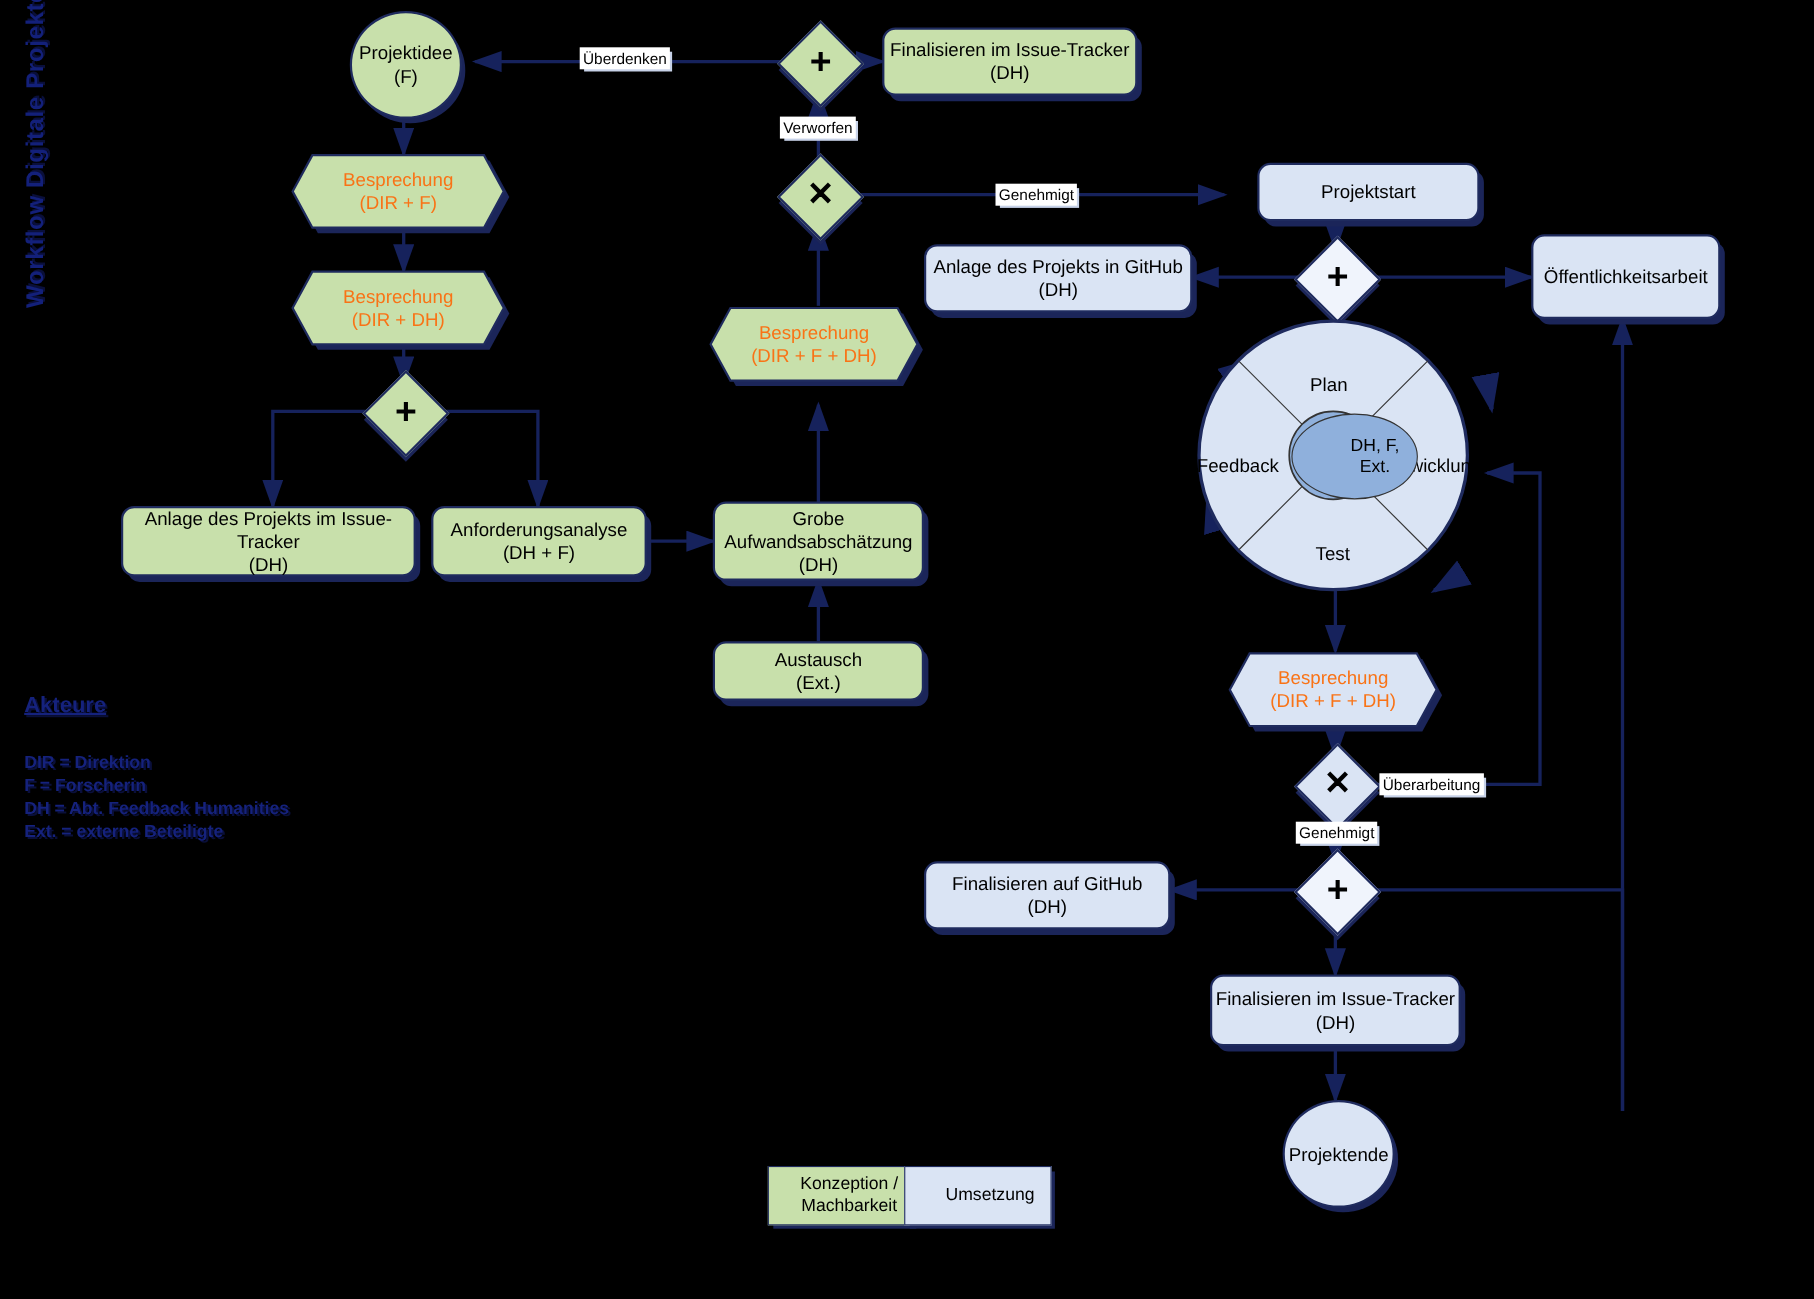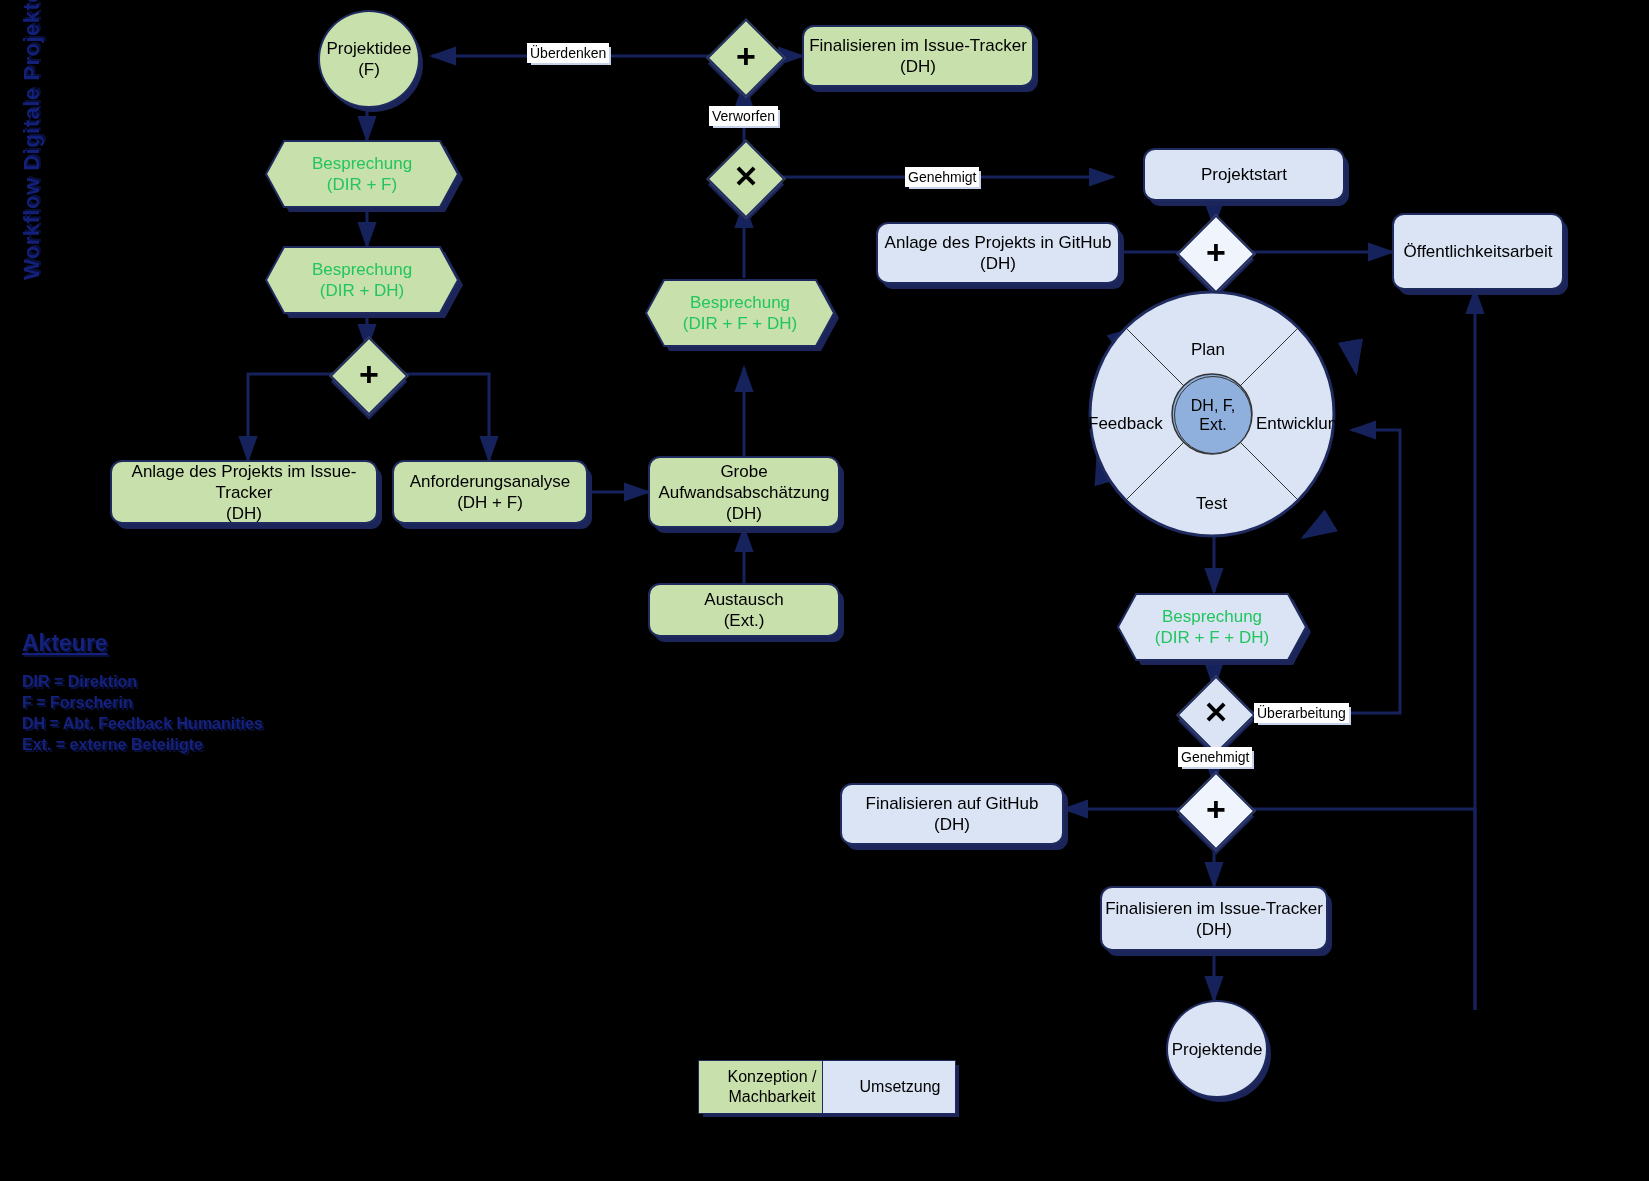--- a/index.html
+++ b/index.html
@@ -9,53 +9,53 @@
 
   .title-vert{
     position:absolute; left:-118px; top:122px; width:300px;
     transform:rotate(-90deg);
     color:#13207a; font-size:22px; font-weight:bold;
     letter-spacing:.5px; text-align:center;
     text-shadow:2px 2px 0 #0a0f3a;
     white-space:nowrap;
   }
   .legend-block{position:absolute;left:22px;top:630px;color:#15227d;}
-  .legend-title{font-size:23px;font-weight:bold;text-decoration:underline;
-    text-shadow:2px 2px 0 #0a0f3a;margin-bottom:14px;}
+  .legend-title{font-size:20px;font-weight:bold;text-decoration:underline;
+    text-shadow:2px 2px 0 #0a0f3a;margin-bottom:30px;}
   .legend-line{font-size:16px;font-weight:bold;line-height:21px;
     text-shadow:2px 2px 0 #0a0f3a;}
 
   .node{position:absolute;box-sizing:border-box;display:flex;align-items:center;
     justify-content:center;text-align:center;color:#000;font-size:17px;
     line-height:21px;white-space:pre-line;}
   .task{border:2px solid #1f2b5e;border-radius:12px;
     box-shadow:5px 6px 0 -1px #1b2559;}
   .green{background:#c8e0ab;}
   .blue{background:#dae4f4;}
   .hexlabel{position:absolute;left:0;top:0;width:100%;height:100%;
     display:flex;align-items:center;justify-content:center;text-align:center;
-    font-size:17px;line-height:21px;white-space:pre-line;color:#22c55e;}
+    font-size:17px;line-height:21px;white-space:pre-line;color:#f97316;}
   .circ{position:absolute;border:2px solid #1f2b5e;border-radius:50%;
     display:flex;align-items:center;justify-content:center;text-align:center;
     font-size:17px;line-height:21px;white-space:pre-line;color:#000;
     box-shadow:4px 5px 0 -1px #1b2559;}
   .gw{position:absolute;width:52px;height:52px;transform:rotate(45deg);
     border:2px solid #1f2b5e;box-shadow:4px 4px 0 -1px #1b2559;}
   .gw span{display:block;transform:rotate(-45deg);width:100%;height:100%;
     line-height:48px;text-align:center;font-size:34px;font-weight:bold;color:#000;}
   .gw.x span{font-size:30px;}
 
   .edge-label{position:absolute;background:#fff;color:#000;font-size:14px;
     line-height:18px;padding:1px 3px;box-shadow:3px 3px 0 -1px #c7d2e8;
     white-space:nowrap;}
   .wheel-label{position:absolute;font-size:17px;color:#000;white-space:nowrap;}
   .hub{position:absolute;left:1174px;top:376px;width:76px;height:76px;border-radius:50%;
     background:#8fb0dc;border:1px solid #333;display:flex;align-items:center;
     justify-content:center;text-align:center;font-size:16px;line-height:19px;
-    white-space:pre-line;color:#000;}
+    white-space:pre-line;color:#000;padding-left:37px;}
 
   .key{position:absolute;border:1px solid #1f2b5e;box-shadow:4px 4px 0 -1px #1b2559;
     display:flex;align-items:center;justify-content:center;text-align:center;
     font-size:16px;line-height:20px;white-space:pre-line;color:#000;}
 </style>
 </head>
 <body>
 
 <div id="stage">
 
@@ -175,21 +175,21 @@
 (DH + F)</div>
   <div class="node task green" style="left:648px;top:456px;width:192px;height:72px;">Grobe
 Aufwandsabschätzung
 (DH)</div>
   <div class="node task green" style="left:648px;top:583px;width:192px;height:54px;">Austausch
 (Ext.)</div>
   <div class="node task green" style="left:802px;top:25px;width:232px;height:62px;">Finalisieren im Issue-Tracker
 (DH)</div>
 
   <div class="node task blue" style="left:1143px;top:148px;width:202px;height:53px;">Projektstart</div>
-  <div class="node task blue" style="left:840px;top:222px;width:244px;height:62px;margin-left:36px;">Anlage des Projekts in GitHub
+  <div class="node task blue" style="left:840px;top:222px;width:244px;height:62px;">Anlage des Projekts in GitHub
 (DH)</div>
   <div class="node task blue" style="left:1392px;top:213px;width:172px;height:77px;">Öffentlichkeitsarbeit</div>
   <div class="node task blue" style="left:840px;top:783px;width:224px;height:62px;">Finalisieren auf GitHub
 (DH)</div>
   <div class="node task blue" style="left:1100px;top:886px;width:228px;height:65px;">Finalisieren im Issue-Tracker
 (DH)</div>
 
   <div class="gw green" style="left:718px;top:30px;background:#c8e0ab;">
     <span>+</span>
   </div>

